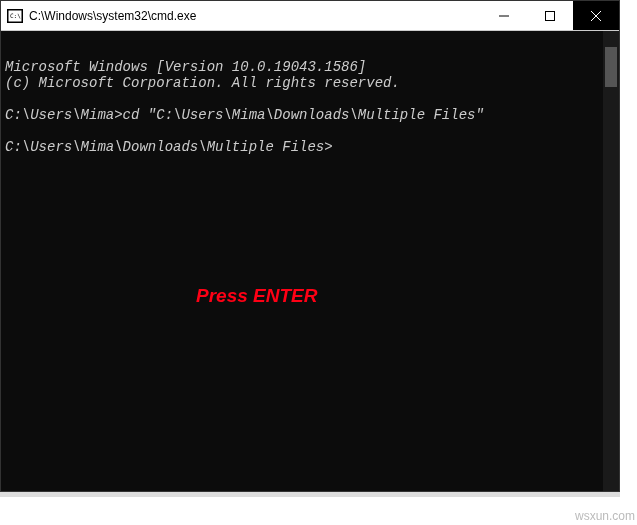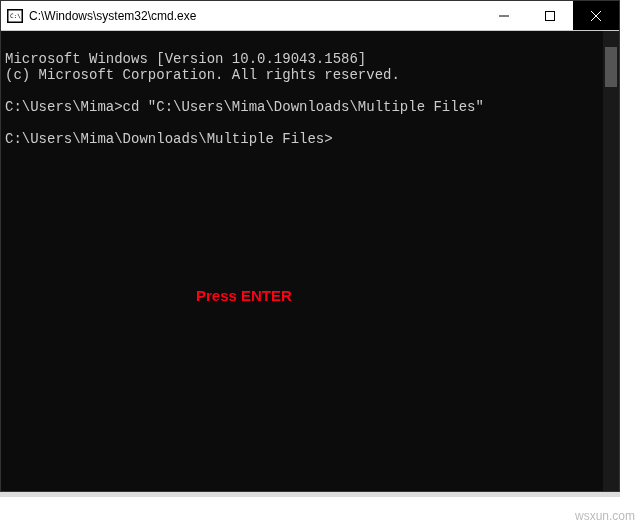--- a/index.html
+++ b/index.html
@@ -70,24 +70,25 @@
     }
     .win-btn.close { background: #fff; }
     .win-btn svg { pointer-events: none; }
     .console-body {
       flex: 1;
       background: #0c0c0c;
       color: #ccc;
       font-family: Consolas, "Courier New", monospace;
       font-size: 14px;
       line-height: 16px;
-      padding: 4px 0 0 4px;
+      padding: 12px 0 0 4px;
       position: relative;
       white-space: pre;
       overflow: hidden;
+      font-style: italic;
     }
     .scrollbar-track {
       position: absolute;
       right: 0;
       top: 0;
       bottom: 0;
       width: 16px;
       background: #1a1a1a;
     }
     .scroll-arrow {
@@ -105,21 +106,21 @@
       left: 2px;
       right: 2px;
       height: 40px;
       background: #555;
     }
     .annotation {
       position: absolute;
       color: #ff0015;
       font-family: Arial, sans-serif;
       font-weight: bold;
-      font-size: 15px;
+      font-size: 19px;
       left: 195px;
       top: 257px;
     }
     .watermark {
       position: absolute;
       right: 2px;
       bottom: 2px;
       font-size: 12px;
       color: #bbb;
       font-family: Arial, sans-serif;

